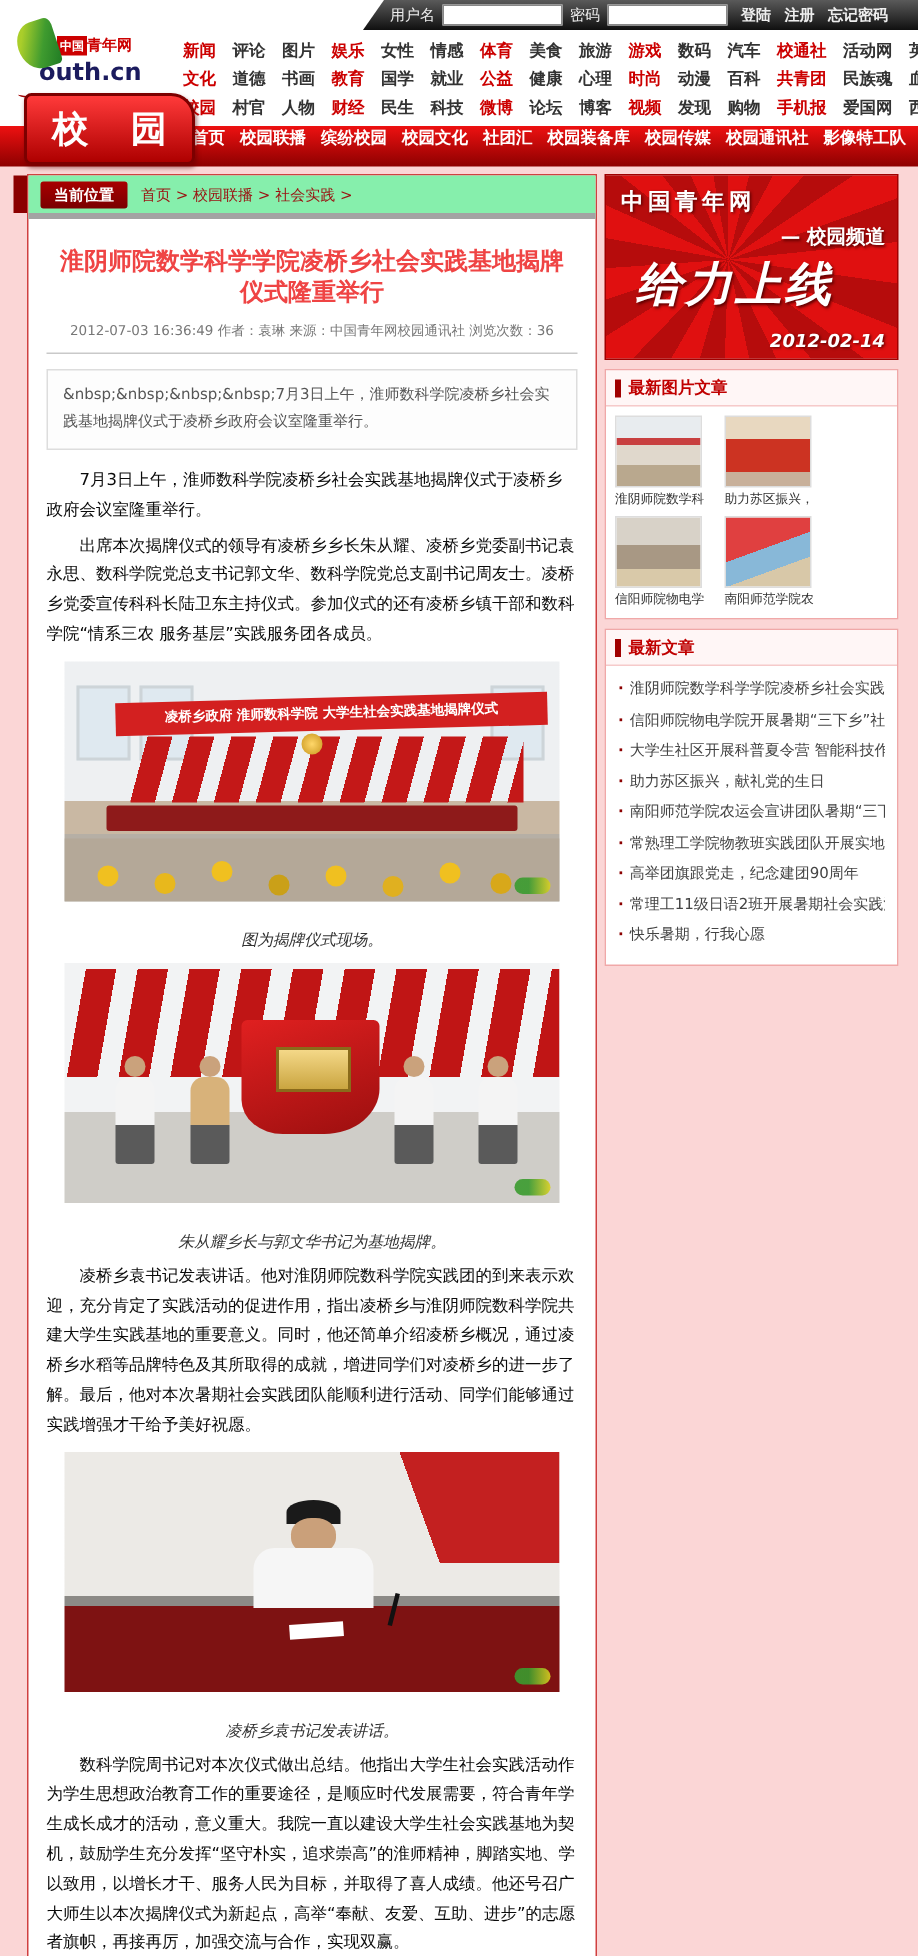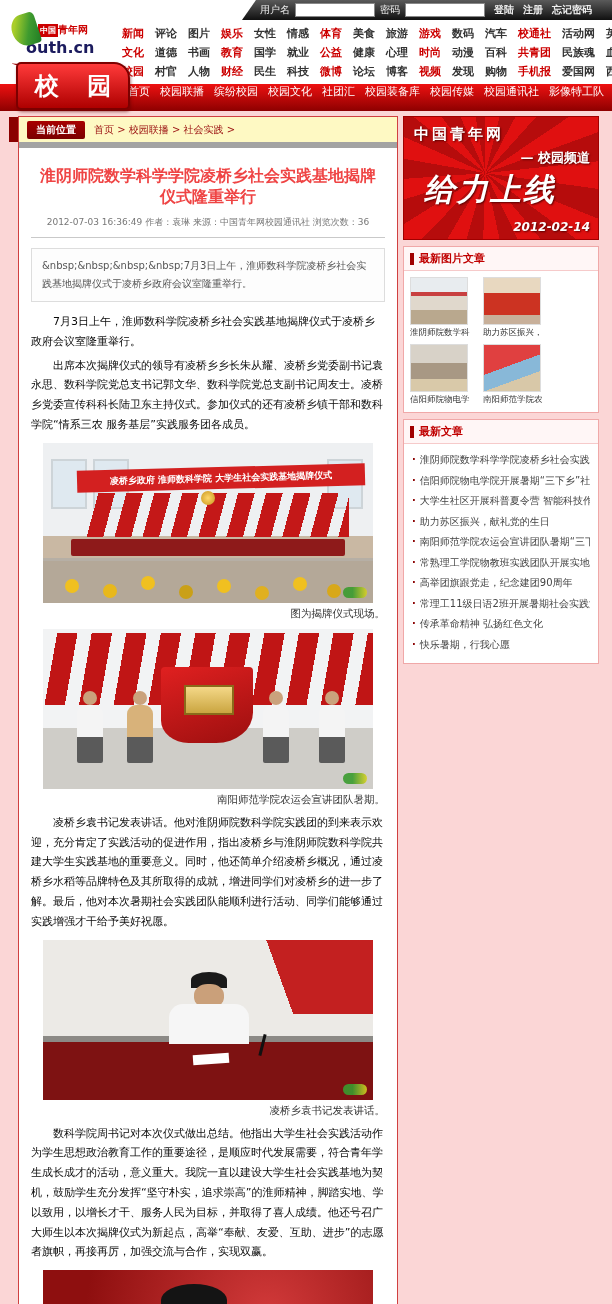--- a/index.html
+++ b/index.html
@@ -18,39 +18,39 @@
   .logo-badge{display:inline-block;background:#cc0000;color:#fff;font-size:8px;font-weight:bold;padding:1px 2px;vertical-align:middle;}
   .logo-zh{display:inline-block;color:#cc0000;font-size:10px;font-weight:bold;vertical-align:middle;}
   .logo-en{font-size:16px;font-weight:bold;color:#1b1b5e;margin-left:14px;margin-top:-8px;}
   .logo-swoosh{width:104px;height:7px;border-bottom:3px solid #a00000;border-radius:50%;margin-top:1px;}
   .top-nav{margin-left:122px;padding-top:24px;}
   .nav-row{display:flex;flex-wrap:nowrap;height:19px;align-items:center;}
   .nav-link{font-size:11px;font-weight:bold;color:#333;margin-right:11px;white-space:nowrap;}
   .nav-link.hot{color:#cc0000;}
   
   .channel{position:relative;height:27px;background:linear-gradient(#ee1111,#8d0000);display:flex;padding-left:128px;}
-  .channel-link{color:#fff;font-size:11px;font-weight:normal;margin-right:10px;white-space:nowrap;}
+  .channel-link{color:#fff;font-size:11px;font-weight:bold;margin-right:10px;white-space:nowrap;}
   .channel-name{position:absolute;left:16px;top:-22px;width:100px;height:44px;
     background:linear-gradient(180deg,#ff3a3a,#ae0000);border:2px solid #7c0000;border-radius:5px 16px 5px 5px;
     color:#fff;font-size:24px;font-weight:bold;letter-spacing:10px;display:flex;align-items:center;justify-content:center;
     padding-left:10px;box-shadow:1px 2px 3px rgba(100,0,0,.5);}
   
   .main{display:flex;gap:5px;padding:5px 10px 0 10px;position:relative;min-height:1160px;align-items:flex-start;}
   .left-col{width:378px;background:#fff;border:1px solid #d04040;position:relative;min-height:1150px;margin-left:8px;}
   .left-col::before{content:"";position:absolute;left:-10px;top:0;width:9px;height:25px;background:#8b0000;}
-  .crumb{background:#fef9c3;border-bottom:6px solid #a3a3a3;height:25px;display:flex;align-items:center;gap:9px;padding:0 8px;}
+  .crumb{background:#86efac;border-bottom:4px solid #a3a3a3;height:25px;display:flex;align-items:center;gap:9px;padding:0 8px;}
   .crumb-badge{background:linear-gradient(#a80000,#7a0000);color:#fff;font-size:10px;font-weight:bold;padding:2px 9px;border-radius:2px;}
   .crumb-path{color:#9a1010;font-size:10px;font-weight:normal;}
   .article{padding:8px 12px 10px 12px;}
   .title{color:#ef4444;font-size:16px;font-weight:bold;text-align:center;margin:10px 4px 8px;}
   .meta{text-align:center;font-size:9px;color:#777;margin-bottom:8px;}
   .rule{border:none;border-top:1px solid #c9c9c9;margin:4px 0 10px;}
   .summary{border:1px solid #ddd;background:#fdfdfd;color:#555;font-size:10px;line-height:1.8;padding:8px 10px;margin-bottom:10px;}
   .body-p{font-size:11px;line-height:1.8;color:#0a0a0a;text-indent:2em;margin:4px 0;}
-  .caption{text-align:right;font-size:10.5px;color:#333;margin:4px 0 6px;}
+  .caption{text-align:center;font-size:10.5px;color:#333;margin:19px 0 6px;font-style:italic;}
   
   .photo{width:330px;height:160px;margin:8px auto 3px;position:relative;overflow:hidden;}
   .plogo{position:absolute;right:6px;bottom:5px;width:24px;height:11px;border-radius:6px;opacity:.9;
     background:linear-gradient(90deg,#3a9b2e 40%,#d8d020);}
   
   .p1{background:linear-gradient(#eef0f2 0 58%,#c9b8a3 58% 72%,#b6afa5 72%);}
   .p1 .win{position:absolute;background:#dfe9f0;border:2px solid #cdd4d8;width:32px;height:46px;top:16px;}
   .p1 .w1{left:8px;} .p1 .w2{left:50px;} .p1 .w3{right:10px;}
   .p1 .pbanner{position:absolute;top:24px;left:34px;right:8px;height:22px;background:#d32020;transform:rotate(-1.5deg);
     color:#fff;font-size:9px;font-weight:bold;text-align:center;line-height:22px;white-space:nowrap;overflow:hidden;}
@@ -232,21 +232,21 @@
       <div class="photo p2">
         <div class="flags"></div>
         <div class="cloth"></div>
         <div class="plaque"></div>
         <div class="fig f1"></div>
         <div class="fig f2"></div>
         <div class="fig f3"></div>
         <div class="fig f4"></div>
         <span class="plogo"></span>
       </div>
-      <div class="caption">南阳师范学院农运会宣讲团队暑期。</div>
+      <div class="caption">朱从耀乡长与郭文华书记为基地揭牌。</div>
 
       <p class="body-p">凌桥乡袁书记发表讲话。他对淮阴师院数科学院实践团的到来表示欢迎，充分肯定了实践活动的促进作用，指出凌桥乡与淮阴师院数科学院共建大学生实践基地的重要意义。同时，他还简单介绍凌桥乡概况，通过凌桥乡水稻等品牌特色及其所取得的成就，增进同学们对凌桥乡的进一步了解。最后，他对本次暑期社会实践团队能顺利进行活动、同学们能够通过实践增强才干给予美好祝愿。</p>
 
       <div class="photo p3">
         <div class="drape"></div>
         <div class="hair"></div>
         <div class="face"></div>
         <div class="torso"></div>
         <div class="paper"></div>
         <div class="mic"></div>
@@ -303,19 +303,18 @@
       </div>
       <div class="alist" id="alist">
           <a class="aitem">淮阴师院数学科学学院凌桥乡社会实践基地揭牌</a>
           <a class="aitem">信阳师院物电学院开展暑期“三下乡”社会实践</a>
           <a class="aitem">大学生社区开展科普夏令营 智能科技作品引关注</a>
           <a class="aitem">助力苏区振兴，献礼党的生日</a>
           <a class="aitem">南阳师范学院农运会宣讲团队暑期“三下乡”活</a>
           <a class="aitem">常熟理工学院物教班实践团队开展实地调查</a>
           <a class="aitem">高举团旗跟党走，纪念建团90周年</a>
           <a class="aitem">常理工11级日语2班开展暑期社会实践活动</a>
-          <a class="aitem">传承革命精神 弘扬红色文化</a>
           <a class="aitem">快乐暑期，行我心愿</a>
         </div>
     </div>
   </div>
 
 </div>
 
 </body></html>

